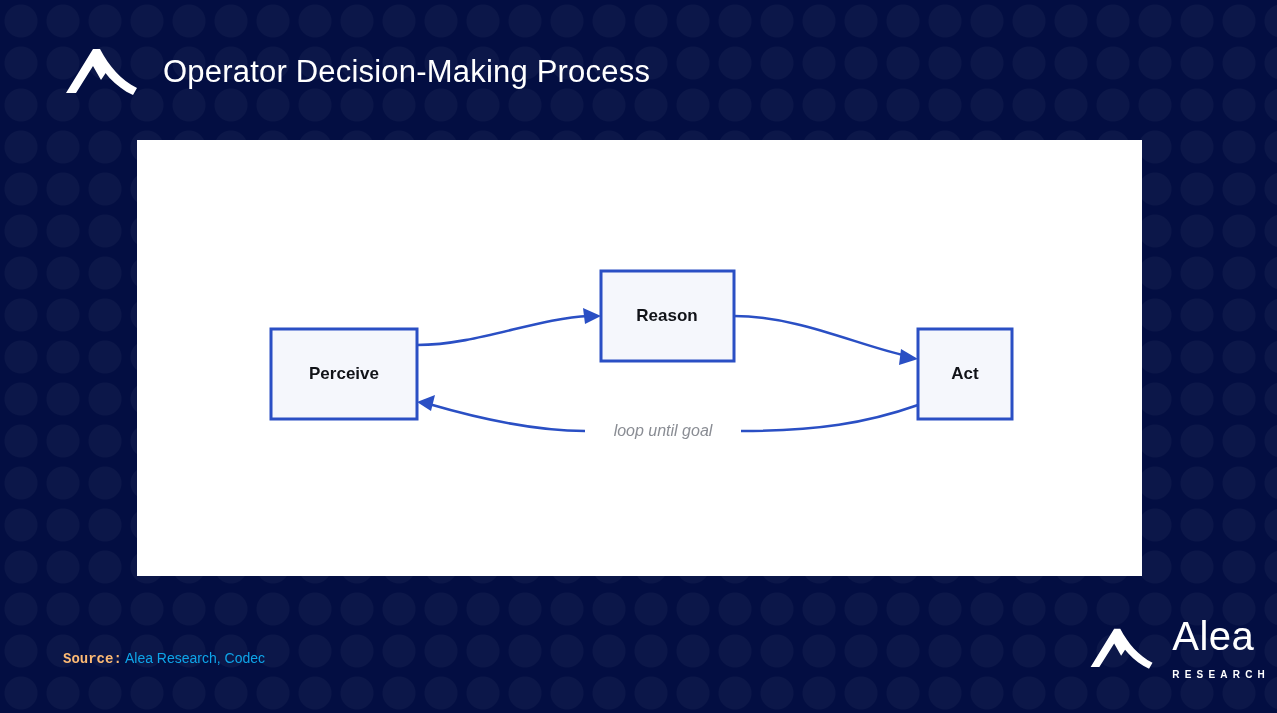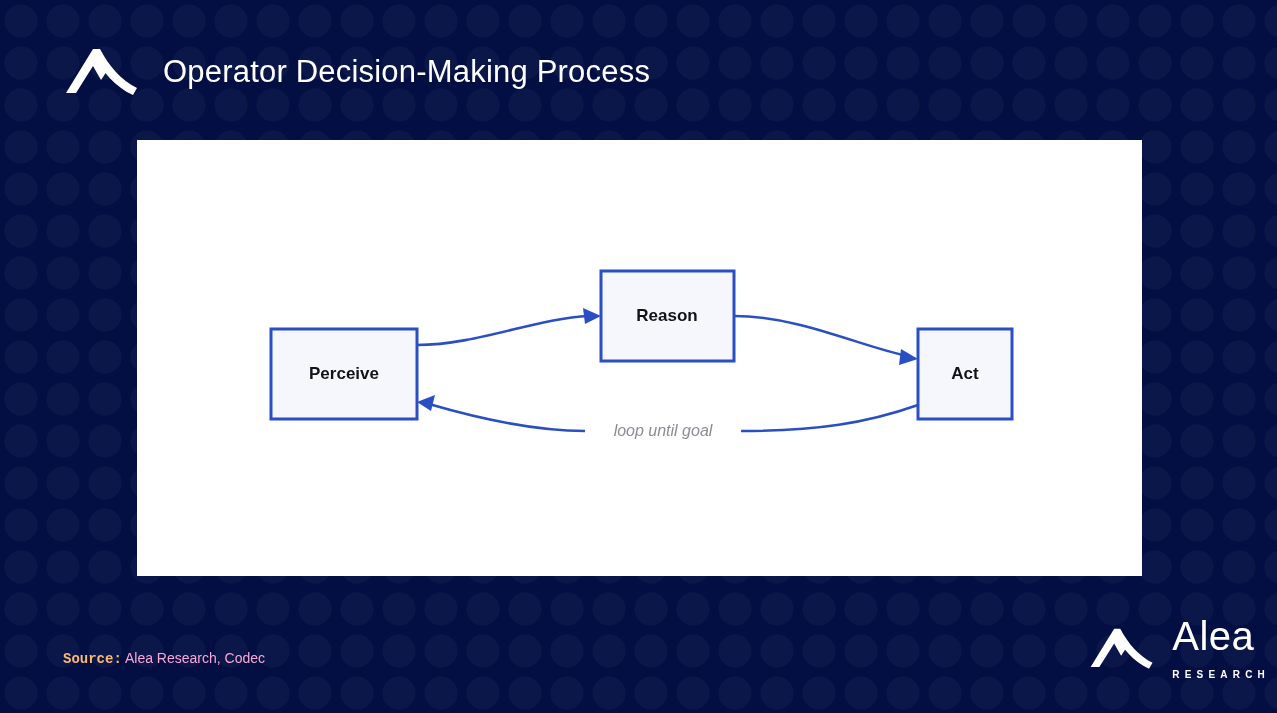--- a/index.html
+++ b/index.html
@@ -103,21 +103,21 @@
     top: 650px;
     font-size: 14px;
     color: #d8dce8;
     white-space: nowrap;
   }
   #source-label {
     font-weight: bold;
     color: #fdba74;
     font-family: Liberation Mono, monospace;
   }
-  #source-value { color: #f9a8d4; }
+  #source-value { color: #0ea5e9; }
 
   #footer-brand {
     position: absolute;
     right: 45px;
     top: 617px;
     display: flex;
     align-items: center;
     gap: 16px;
   }
   #footer-logo-mark { display: block; }

